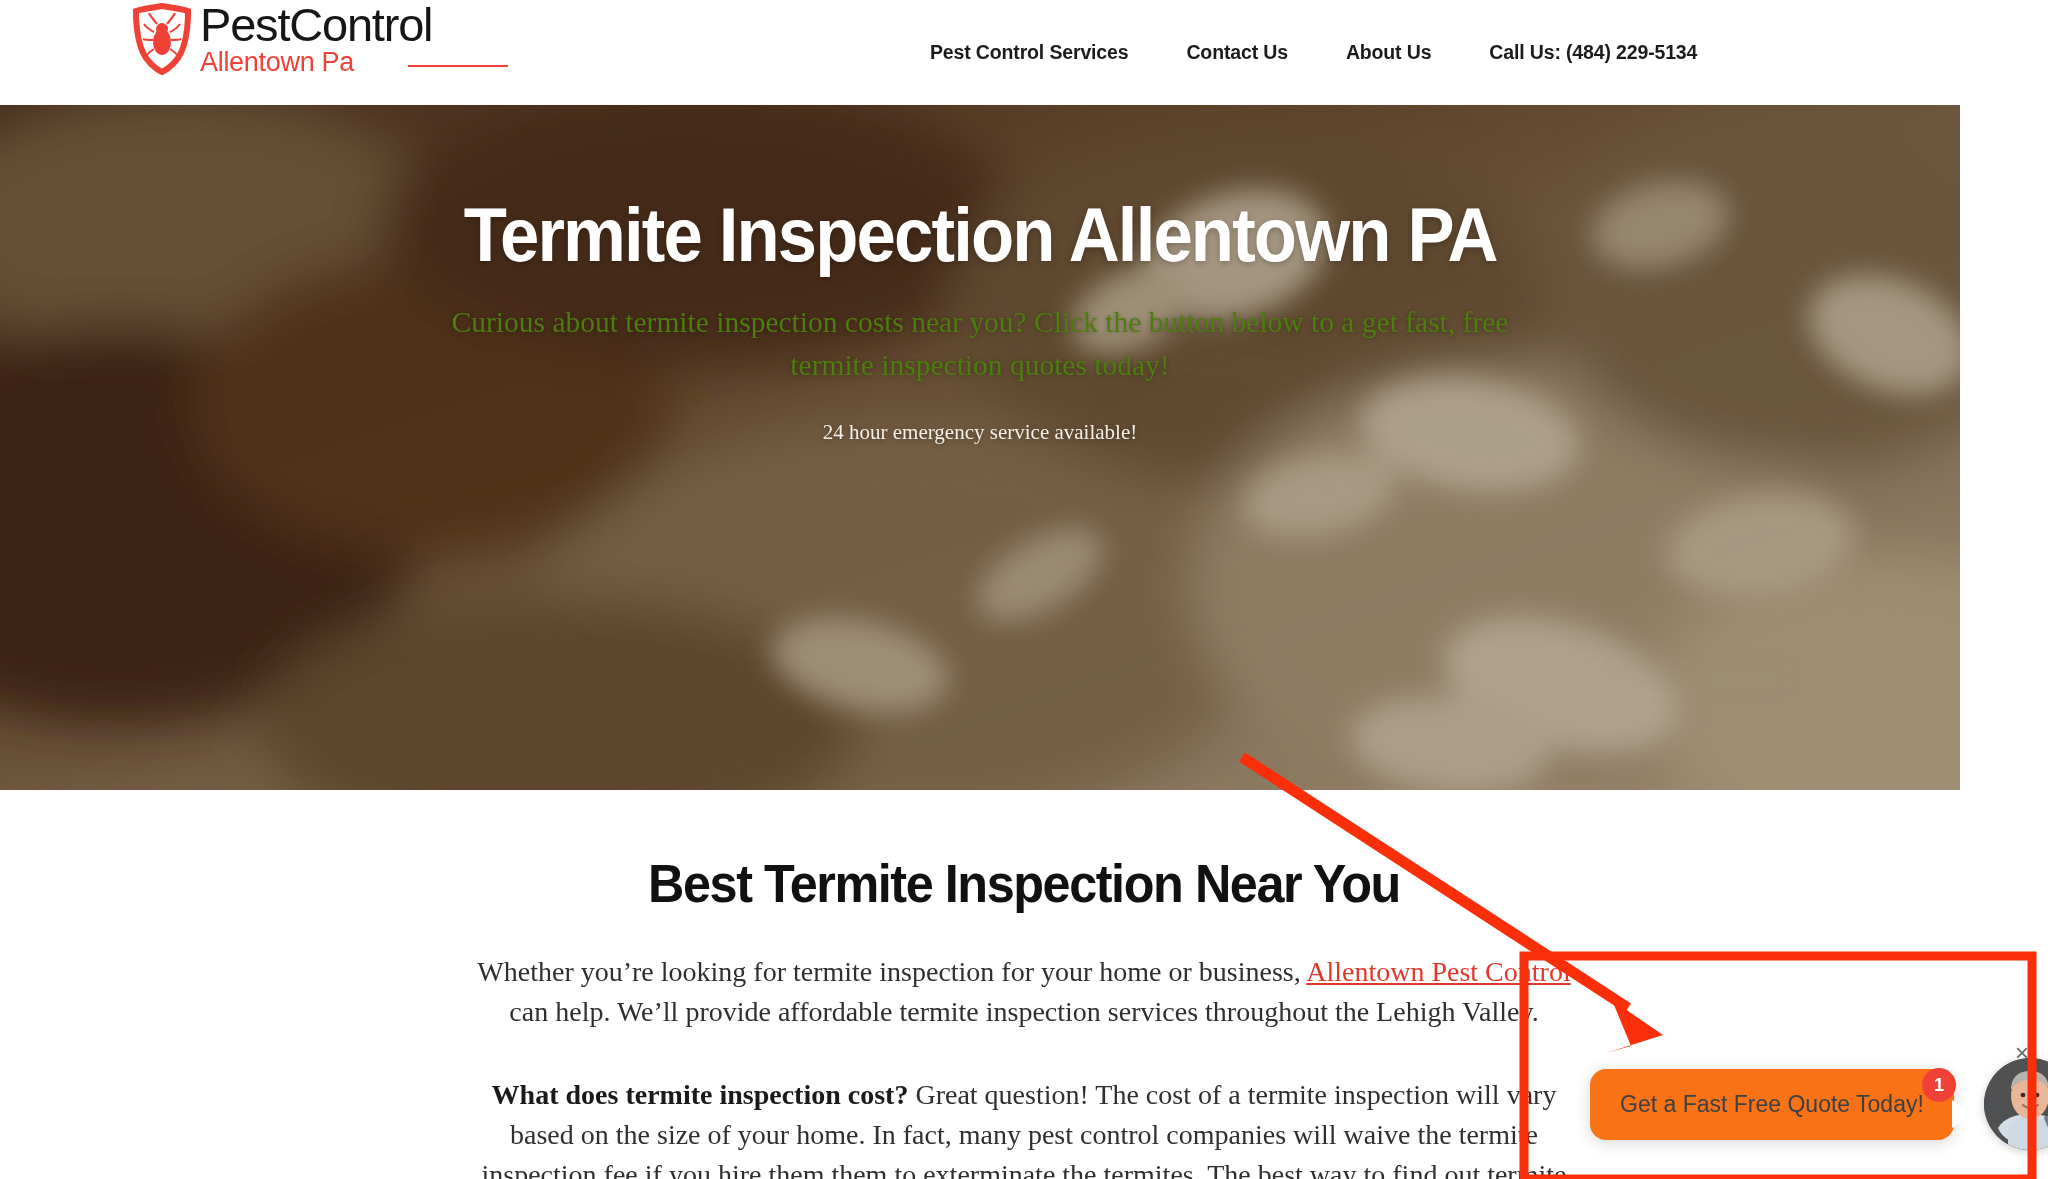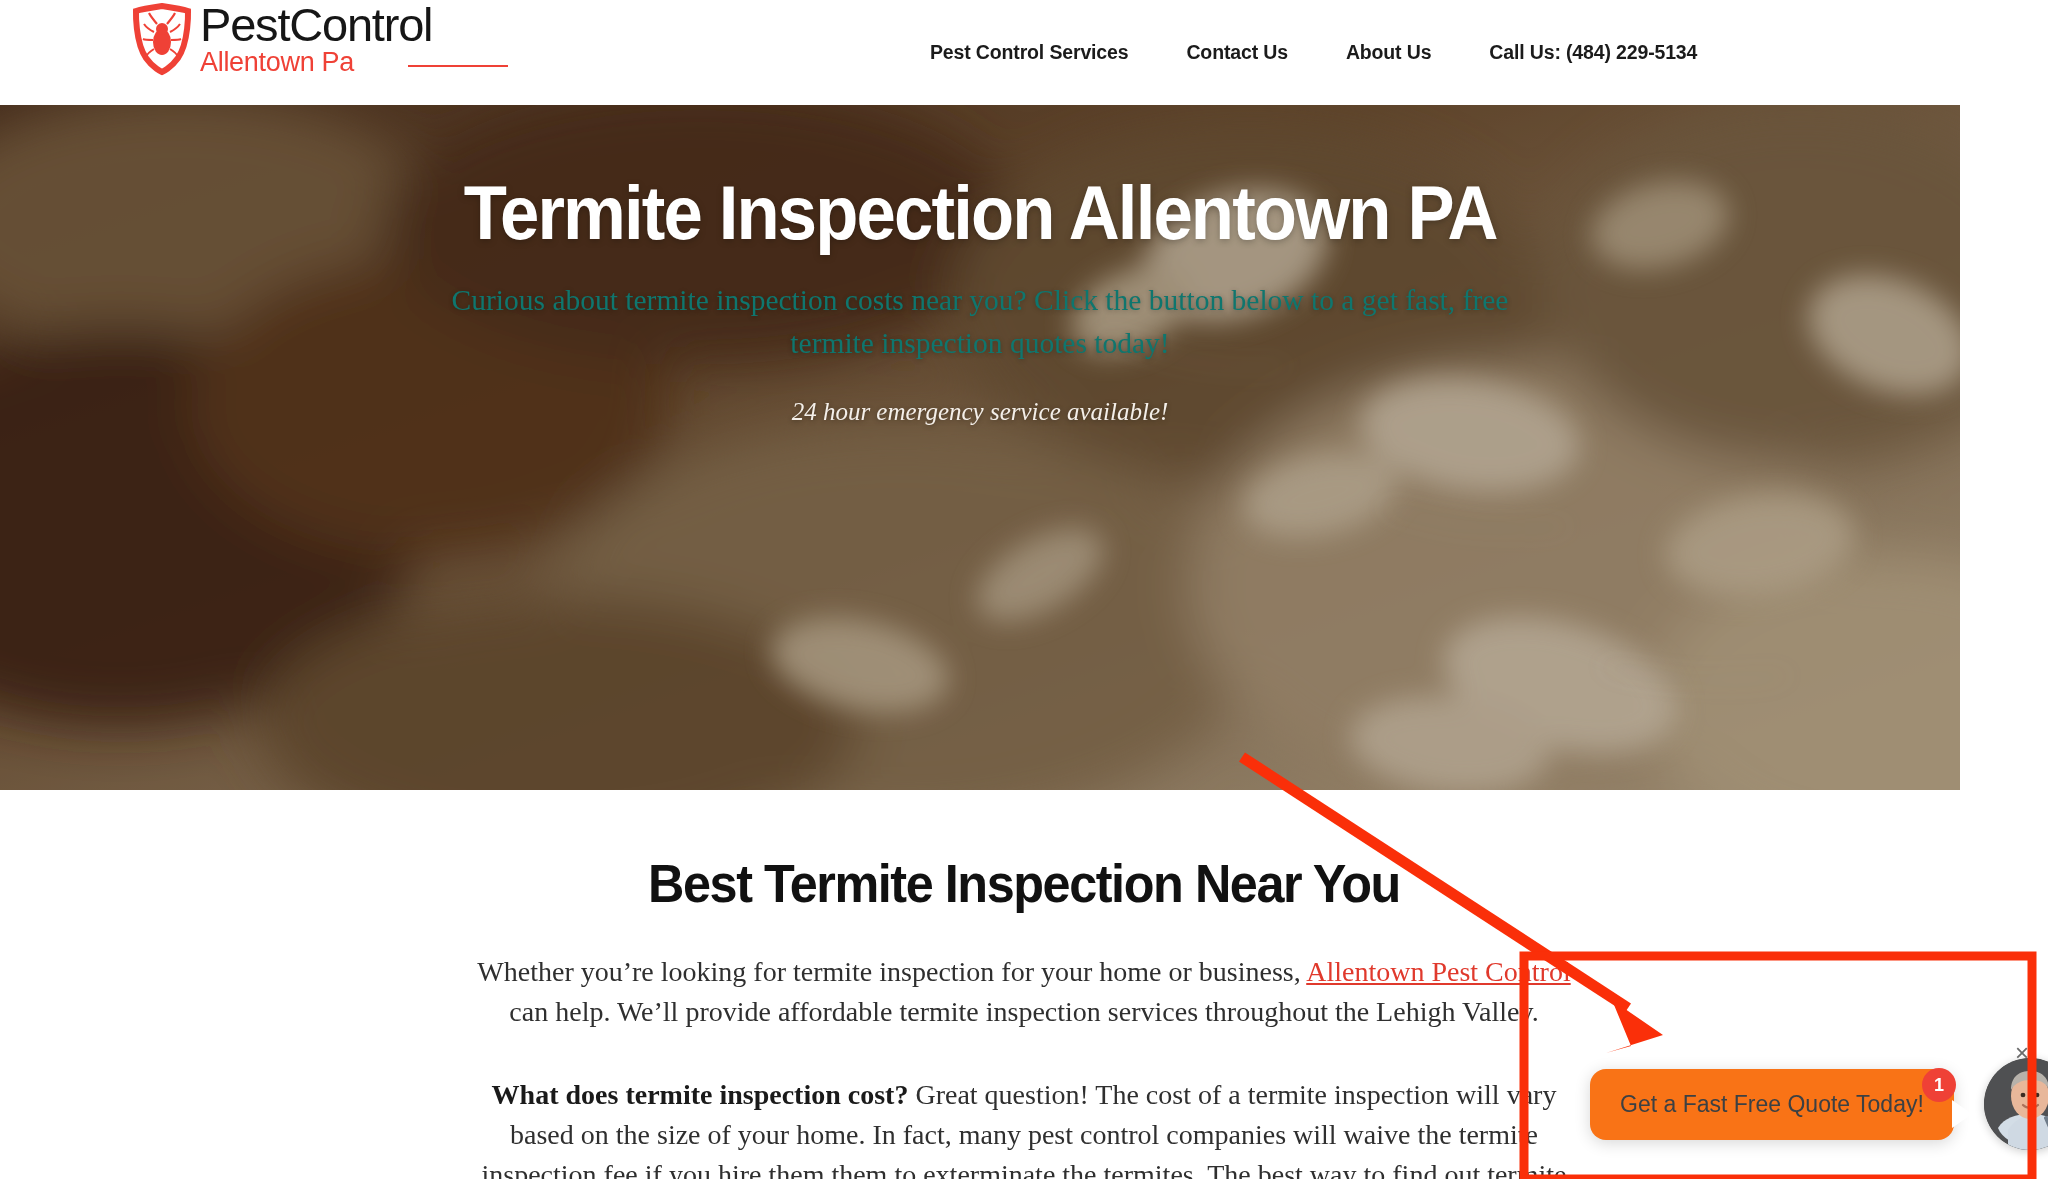--- a/index.html
+++ b/index.html
@@ -35,45 +35,45 @@
 
   
   .hero {
     position:absolute; top:105px; left:0; width:1960px; height:685px;
     overflow:hidden;
   }
   .hero-bg { position:absolute; inset:0; }
   .hero-overlay { position:absolute; inset:0; background:rgba(58,32,18,0.30); }
   .hero-inner {
     position:absolute; inset:0; display:flex; flex-direction:column;
-    align-items:center; justify-content:flex-start; padding-top:66px;
+    align-items:center; justify-content:flex-start; padding-top:88px;
   }
   .hero-title {
     font-size:76px; font-weight:800; color:#ffffff; letter-spacing:-2px;
     text-align:center; line-height:1.1;
     font-family:"Liberation Sans", sans-serif;
     text-shadow:0 2px 8px rgba(0,0,0,0.25);
     transform:scaleX(0.93); transform-origin:center;
   }
   .hero-sub {
-    margin-top:24px; max-width:1080px; text-align:center; color:#0f766e;
+    margin-top:24px; max-width:1080px; text-align:center; color:#4d7c0f;
     font-family:"Liberation Serif", serif; font-size:29.5px; line-height:1.48;
     text-shadow:0 1px 5px rgba(0,0,0,0.3);
   }
   .hero-btn {
     margin-top:48px; background:#ef4136; color:#ffffff; border:none;
     border-radius:48px; padding:0 46px; height:84px; min-width:394px;
     font-size:27px; font-weight:700; letter-spacing:-0.3px; cursor:pointer;
     font-family:"Liberation Sans", sans-serif;
     box-shadow:0 2px 10px rgba(0,0,0,0.18);
     display:flex; align-items:center; justify-content:center;
   }
   .hero-note {
     margin-top:32px; color:#f4efe9; font-family:"Liberation Serif", serif;
-    font-style:italic; font-size:25px; text-shadow:0 1px 5px rgba(0,0,0,0.35);
+    font-size:21px; text-shadow:0 1px 5px rgba(0,0,0,0.35);
   }
 
   
   .content { position:absolute; top:790px; left:0; width:2048px; }
   .content-inner { width:1100px; margin:0 auto; padding-top:63px; }
   .section-title {
     text-align:center; font-size:53px; font-weight:800; color:#111111;
     letter-spacing:-1.5px; font-family:"Liberation Sans", sans-serif;
     transform:scaleX(0.95);
   }

